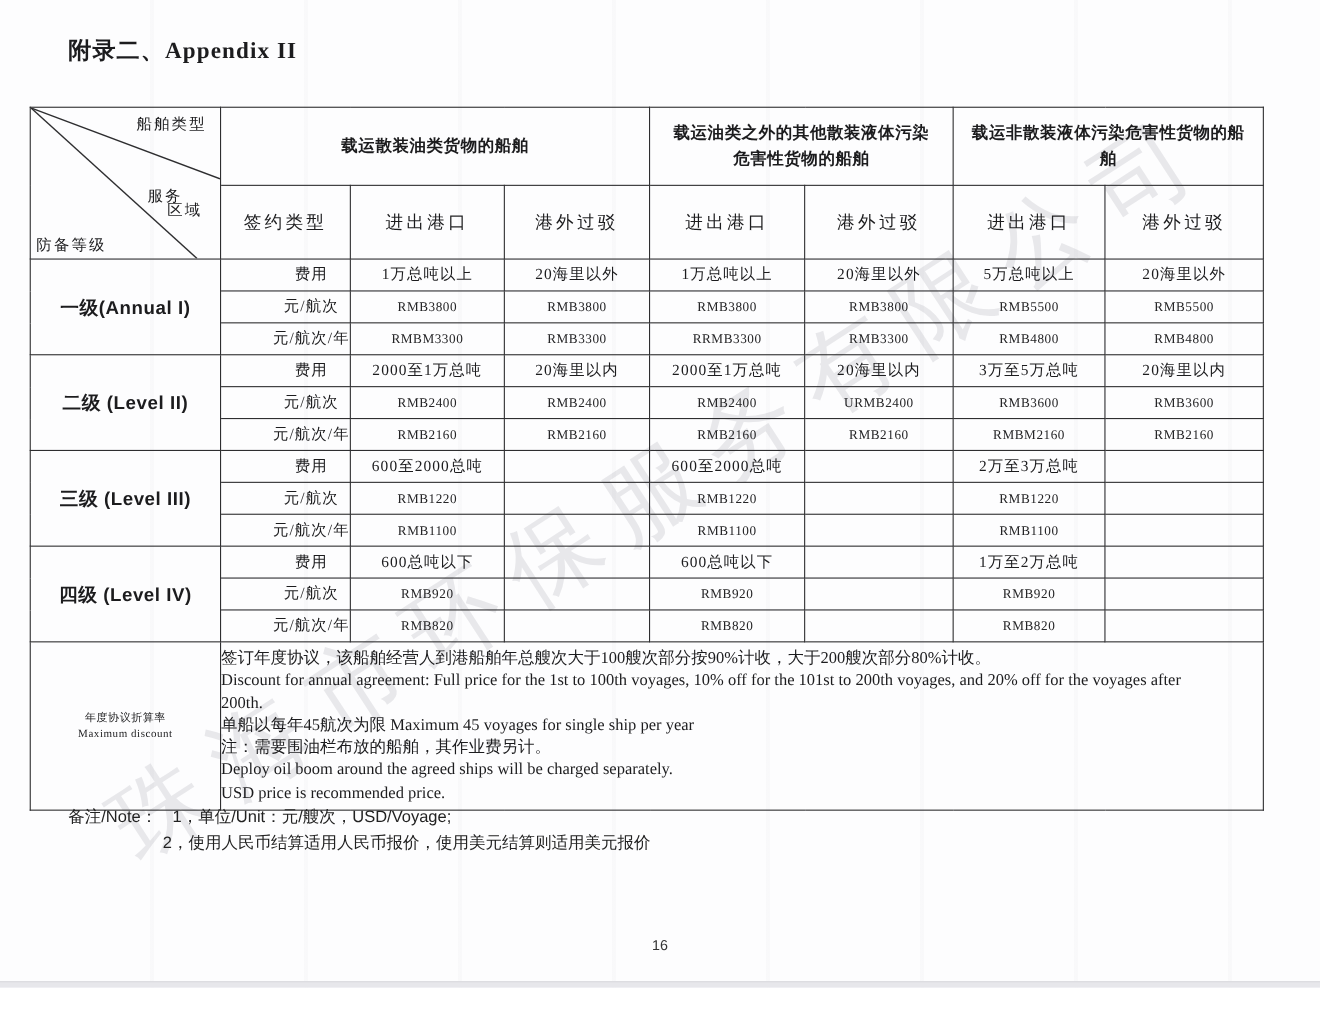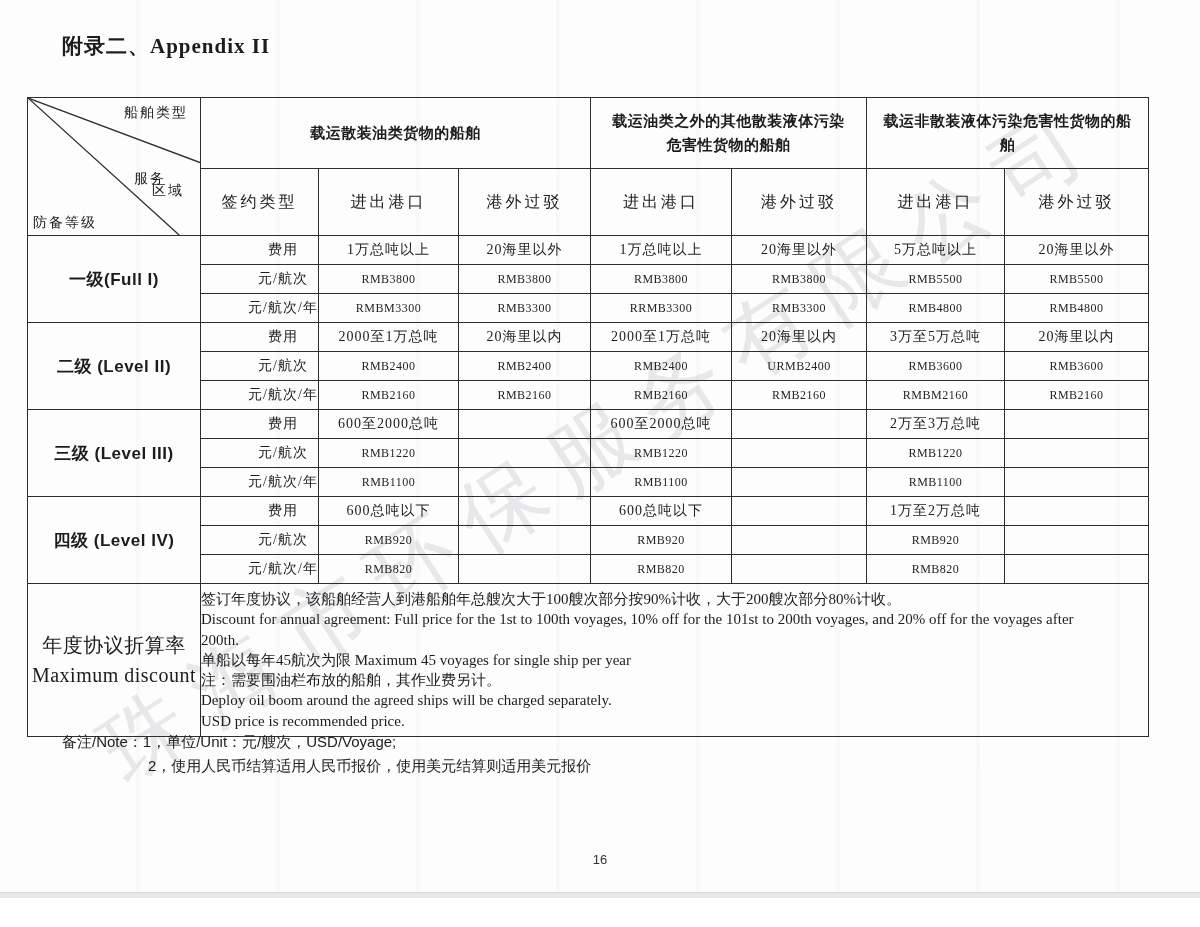--- a/index.html
+++ b/index.html
@@ -23,26 +23,26 @@
   .type-cell{font-size:14px;letter-spacing:1px;padding-left:47px;}
   .spec-cell{font-size:14px;letter-spacing:1px;}
   .price-cell{font-size:12px;letter-spacing:0.5px;color:#242426;}
   .corner-cell{position:relative;padding:0;}
   .corner-cell svg{position:absolute;inset:0;width:100%;height:100%;}
   .corner-lab{position:absolute;font-size:14px;letter-spacing:2px;white-space:nowrap;}
   .corner-top{top:6px;right:12px;}
   .corner-mid1{top:72px;right:34px;}
   .corner-mid2{top:84px;right:16px;}
   .corner-bottom{bottom:3px;left:5px;}
-  .annual-label-cell{font-size:20px;line-height:1.5;letter-spacing:0.5px;}
+  .annual-label-cell{font-size:10px;line-height:1.5;letter-spacing:0.5px;}
   .annual-text-cell{text-align:left;vertical-align:middle;padding:5px 0;font-size:15px;}
   .annual-line{line-height:20.3px;white-space:nowrap;overflow:hidden;}
   .notes{position:absolute;left:62px;top:733px;z-index:1;
     font-family:"Liberation Sans","DejaVu Sans",sans-serif;font-size:15px;color:#222;}
-  .notes-row1{display:flex;}
+  .notes-row1{display:flex;gap:14px;}
   .notes-indent{margin-left:86px;margin-top:5px;}
   .page-number{position:absolute;left:0;right:0;top:852px;text-align:center;
     font-family:"Liberation Sans",sans-serif;font-size:13px;color:#333;z-index:1;}
   .bottom-strip{position:absolute;left:0;right:0;bottom:0;height:5px;background:#e7e7eb;
     border-top:1px solid #dadade;z-index:2;}
 </style>
 </head>
 <body>
 
 <div class="page">
@@ -83,21 +83,21 @@
         <td>进出港口</td>
         <td>港外过驳</td>
         <td>进出港口</td>
         <td>港外过驳</td>
         <td>进出港口</td>
         <td>港外过驳</td>
       </tr>
       </tbody>
       <tbody id="levels-body">
         <tr class="level-row">
-          <td class="level-label" rowspan="3">一级(Full I)</td>
+          <td class="level-label" rowspan="3">一级(Annual I)</td>
           <td class="type-cell">费用</td>
           <td class="spec-cell">1万总吨以上</td>
           <td class="spec-cell">20海里以外</td>
           <td class="spec-cell">1万总吨以上</td>
           <td class="spec-cell">20海里以外</td>
           <td class="spec-cell">5万总吨以上</td>
           <td class="spec-cell">20海里以外</td>
         </tr>
         <tr class="level-row">
           <td class="type-cell">元/航次</td>

